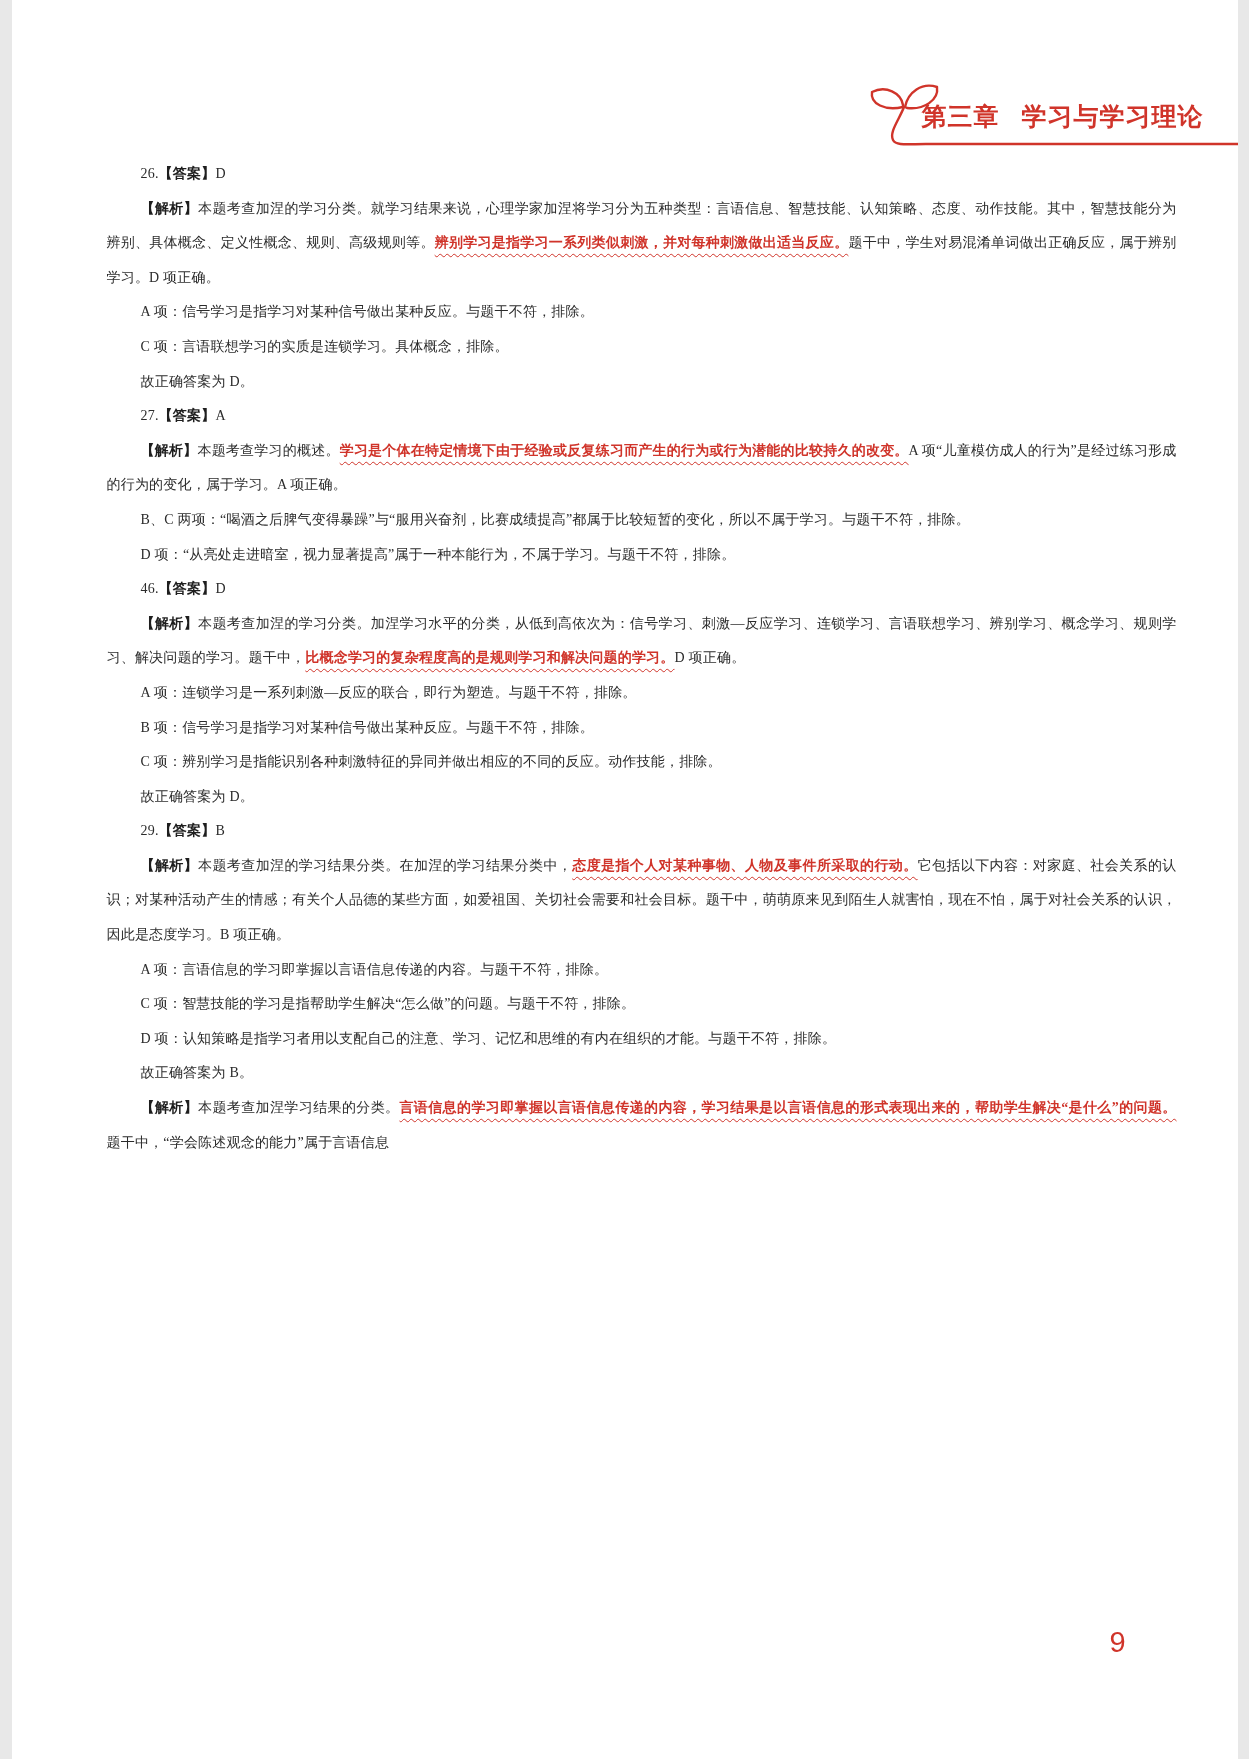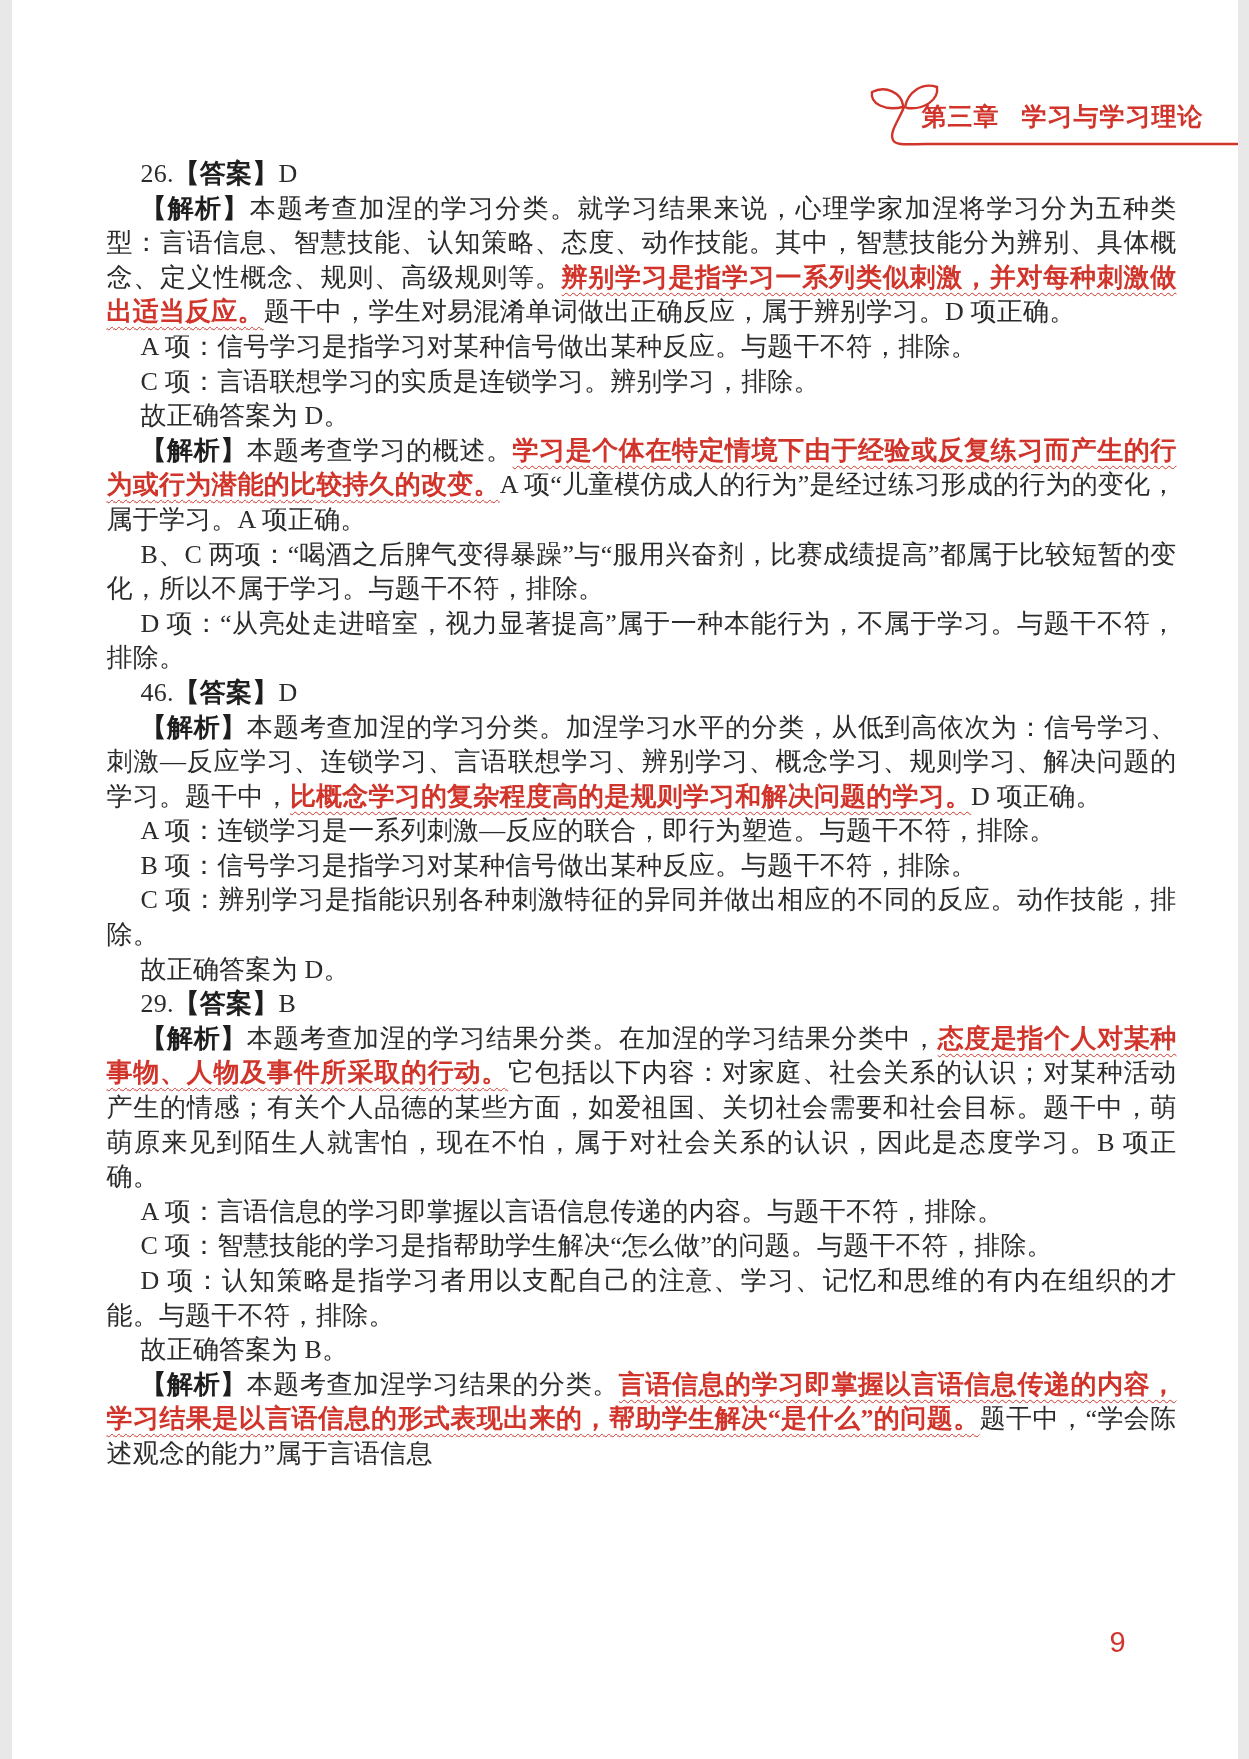--- a/index.html
+++ b/index.html
@@ -50,21 +50,21 @@
   
   .content {
     position: absolute;
     top: 157px;
     left: 95px;
     width: 1070px;
   }
   .para {
     margin: 0;
     padding: 0;
-    font-size: 26px;
+    font-size: 14px;
     line-height: 34.6px;
     text-indent: 34px;
     text-align: justify;
     text-align-last: left;
     letter-spacing: 0.2px;
   }
   .run-normal { color: #2b2b2b; }
   .run-bold   { color: #1e1e1e; font-weight: 700; }
   .run-red {
     color: #d0342a;
@@ -102,22 +102,23 @@
     </svg>
     <div class="chapter-title">
       <span class="chapter-label">第三章</span><span>学习与学习理论</span>
     </div>
   </div>
 
   <div class="content">
       <p class="para"><span class="run-normal">26.</span><span class="run-bold">【答案】</span><span class="run-normal">D</span></p>
       <p class="para"><span class="run-bold">【解析】</span><span class="run-normal">本题考查加涅的学习分类。就学习结果来说，心理学家加涅将学习分为五种类型：言语信息、智慧技能、认知策略、态度、动作技能。其中，智慧技能分为辨别、具体概念、定义性概念、规则、高级规则等。</span><span class="run-red">辨别学习是指学习一系列类似刺激，并对每种刺激做出适当反应。</span><span class="run-normal">题干中，学生对易混淆单词做出正确反应，属于辨别学习。D 项正确。</span></p>
       <p class="para"><span class="run-normal">A 项：信号学习是指学习对某种信号做出某种反应。与题干不符，排除。</span></p>
-      <p class="para"><span class="run-normal">C 项：言语联想学习的实质是连锁学习。辨别学习，排除。</span></p>
+      <p class="para"><span class="run-normal">C 项：言语联想学习的实质是连锁学习。具体概念，排除。</span></p>
       <p class="para"><span class="run-normal">故正确答案为 D。</span></p>
+      <p class="para"><span class="run-normal">27.</span><span class="run-bold">【答案】</span><span class="run-normal">A</span></p>
       <p class="para"><span class="run-bold">【解析】</span><span class="run-normal">本题考查学习的概述。</span><span class="run-red">学习是个体在特定情境下由于经验或反复练习而产生的行为或行为潜能的比较持久的改变。</span><span class="run-normal">A 项“儿童模仿成人的行为”是经过练习形成的行为的变化，属于学习。A 项正确。</span></p>
       <p class="para"><span class="run-normal">B、C 两项：“喝酒之后脾气变得暴躁”与“服用兴奋剂，比赛成绩提高”都属于比较短暂的变化，所以不属于学习。与题干不符，排除。</span></p>
       <p class="para"><span class="run-normal">D 项：“从亮处走进暗室，视力显著提高”属于一种本能行为，不属于学习。与题干不符，排除。</span></p>
       <p class="para"><span class="run-normal">46.</span><span class="run-bold">【答案】</span><span class="run-normal">D</span></p>
       <p class="para"><span class="run-bold">【解析】</span><span class="run-normal">本题考查加涅的学习分类。加涅学习水平的分类，从低到高依次为：信号学习、刺激—反应学习、连锁学习、言语联想学习、辨别学习、概念学习、规则学习、解决问题的学习。题干中，</span><span class="run-red">比概念学习的复杂程度高的是规则学习和解决问题的学习。</span><span class="run-normal">D 项正确。</span></p>
       <p class="para"><span class="run-normal">A 项：连锁学习是一系列刺激—反应的联合，即行为塑造。与题干不符，排除。</span></p>
       <p class="para"><span class="run-normal">B 项：信号学习是指学习对某种信号做出某种反应。与题干不符，排除。</span></p>
       <p class="para"><span class="run-normal">C 项：辨别学习是指能识别各种刺激特征的异同并做出相应的不同的反应。动作技能，排除。</span></p>
       <p class="para"><span class="run-normal">故正确答案为 D。</span></p>
       <p class="para"><span class="run-normal">29.</span><span class="run-bold">【答案】</span><span class="run-normal">B</span></p>

